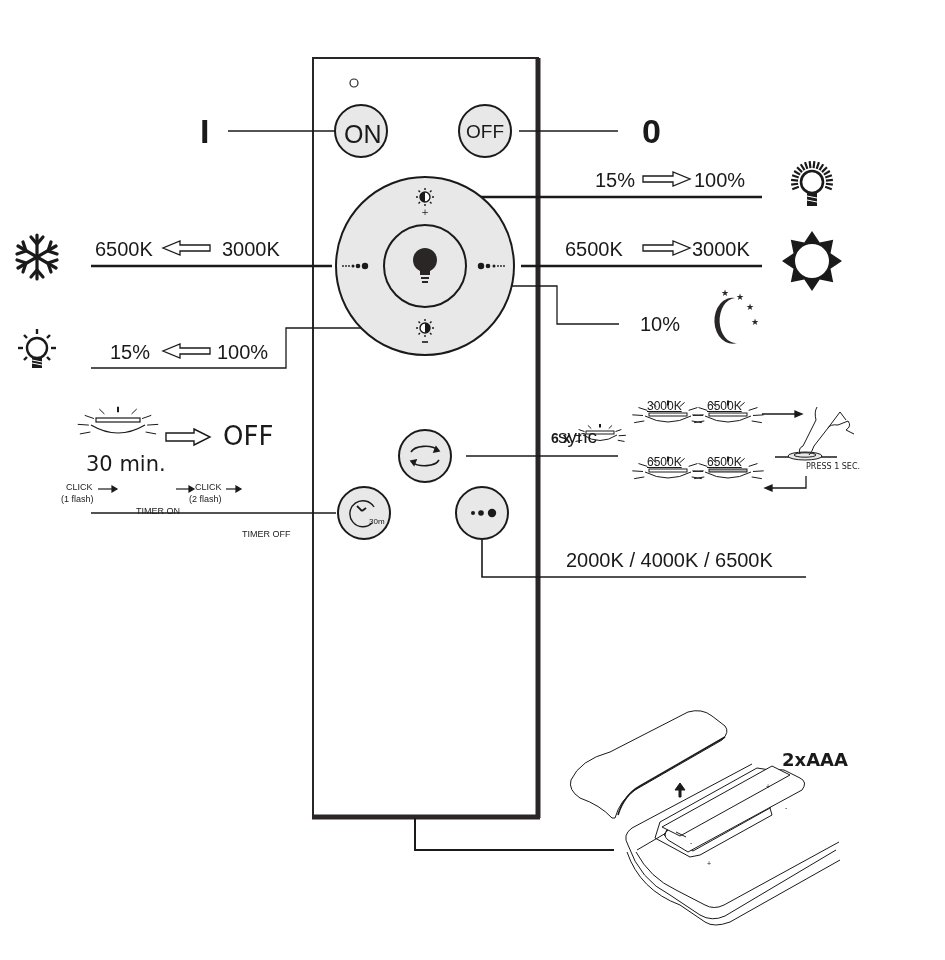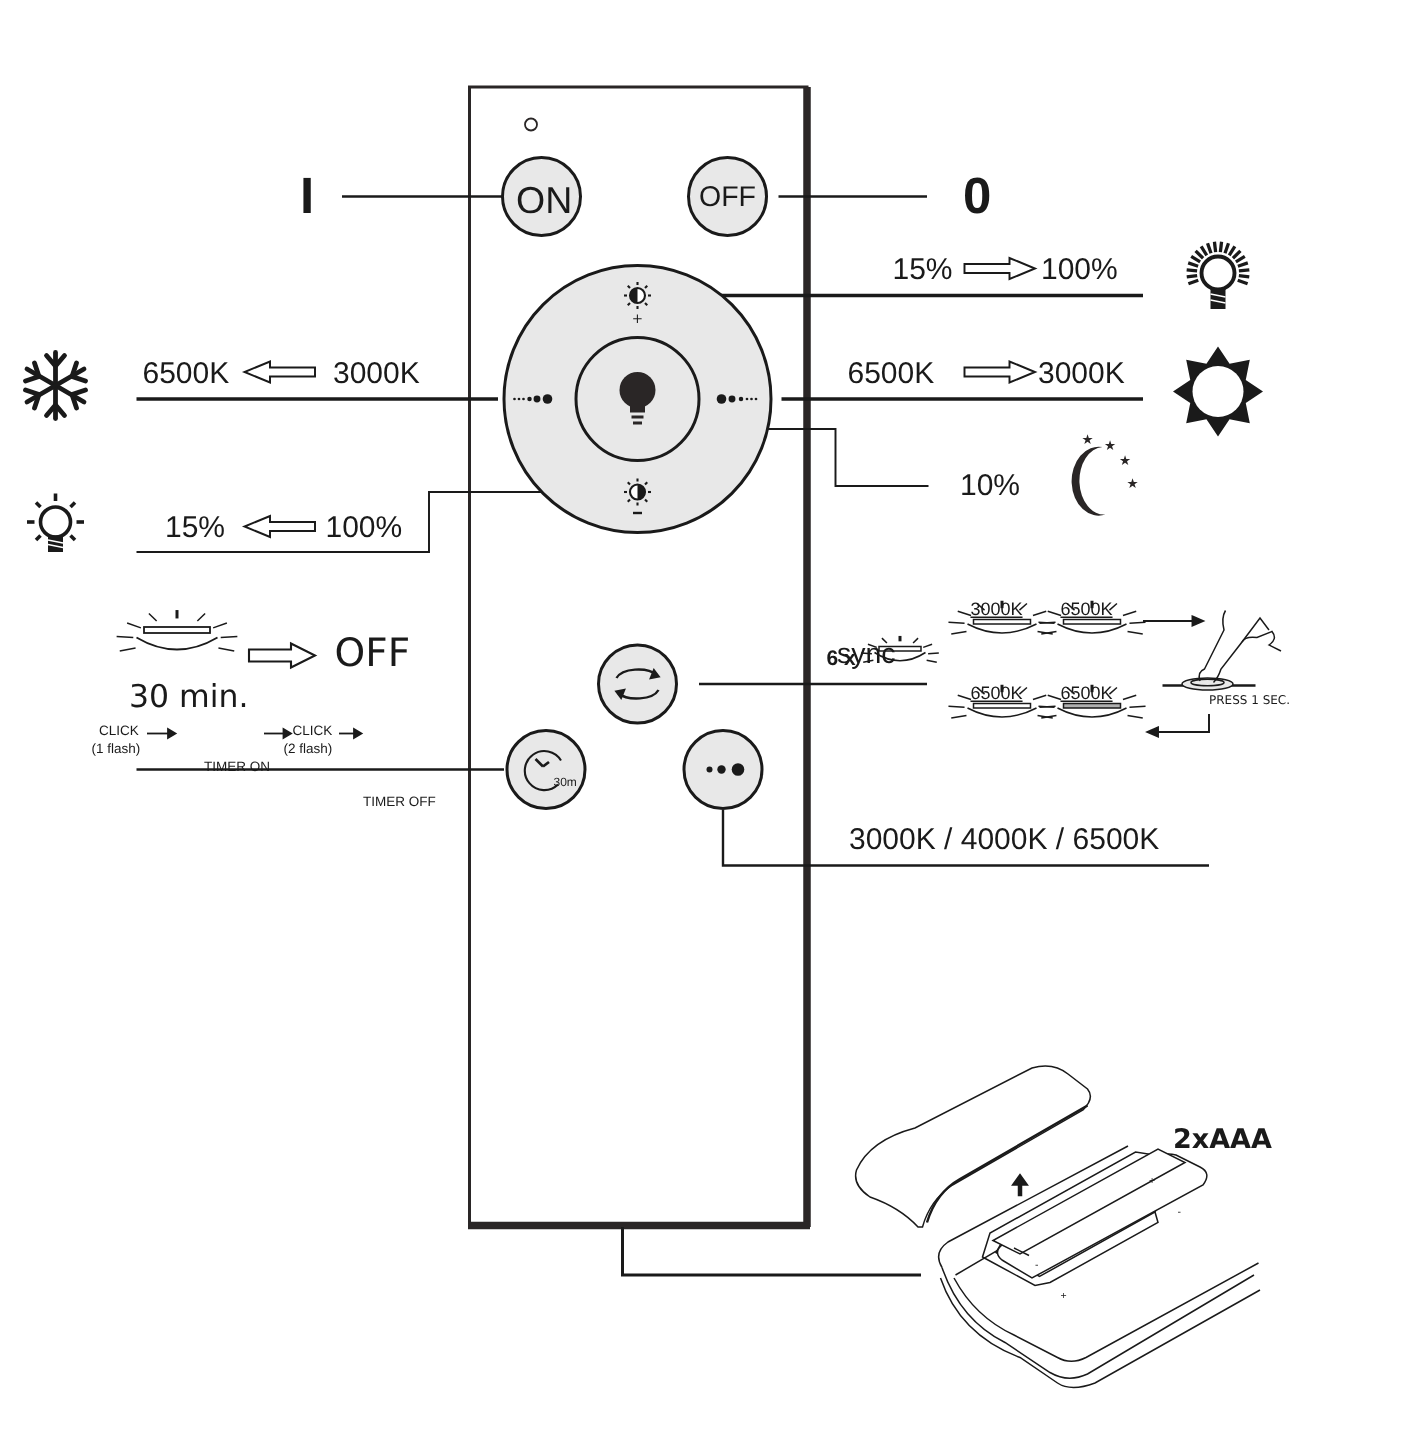--- a/index.html
+++ b/index.html
@@ -410,15 +410,15 @@
 <div class="lbl xs" style="left:242px;top:494px;margin-top:36px;">TIMER OFF</div>
 
 <div class="lbl" style="left:558px;top:404px;font-size:19px;margin-top:23px;">sync</div>
 <div class="lbl" style="left:551px;top:431px;font-size:14px;font-weight:bold;">6 x</div>
 <div class="lbl" style="left:647px;top:400px;font-size:12px;text-decoration:underline;">3000K</div>
 <div class="lbl" style="left:707px;top:400px;font-size:12px;text-decoration:underline;">6500K</div>
 <div class="lbl" style="left:647px;top:456px;font-size:12px;text-decoration:underline;">6500K</div>
 <div class="lbl" style="left:707px;top:456px;font-size:12px;text-decoration:underline;">6500K</div>
 <div class="lbl" style="left:778px;top:463px;font-size:8px;font-family:'DejaVu Sans',sans-serif;margin-left:28px;">PRESS 1 SEC.</div>
 
-<div class="lbl f20" style="left:566px;top:550px;">3000K / 4000K / 6500K</div>
+<div class="lbl f20" style="left:566px;top:550px;">2000K / 4000K / 6500K</div>
 
 <div class="lbl" style="left:782px;top:751px;font-size:18px;font-weight:bold;font-family:'DejaVu Sans',sans-serif;">2xAAA</div>
 
 </body></html>

